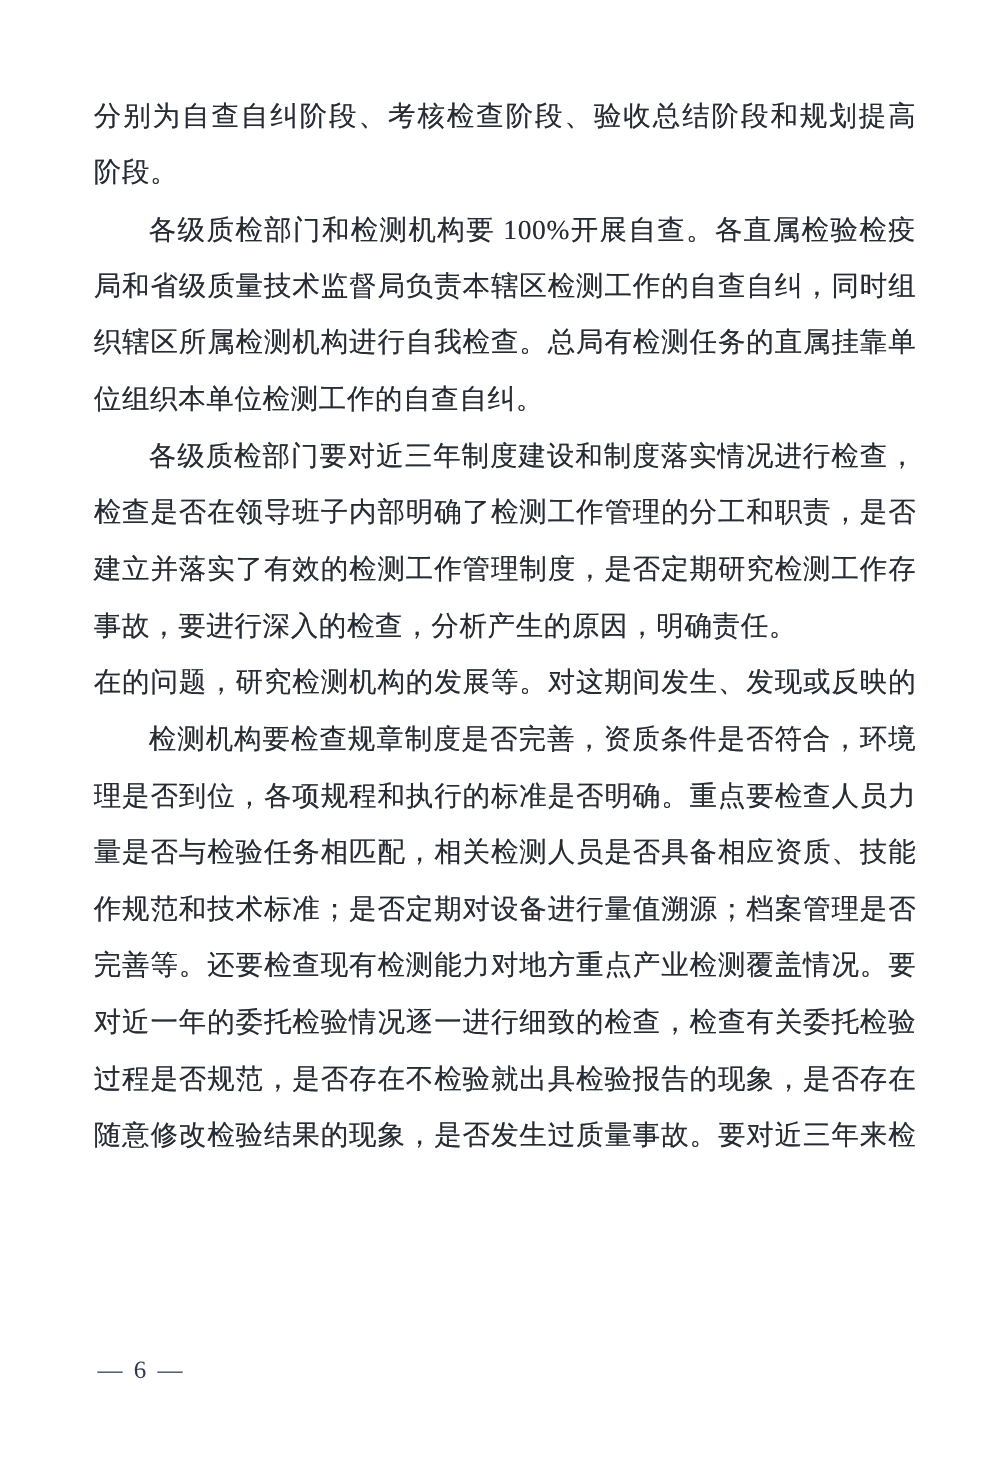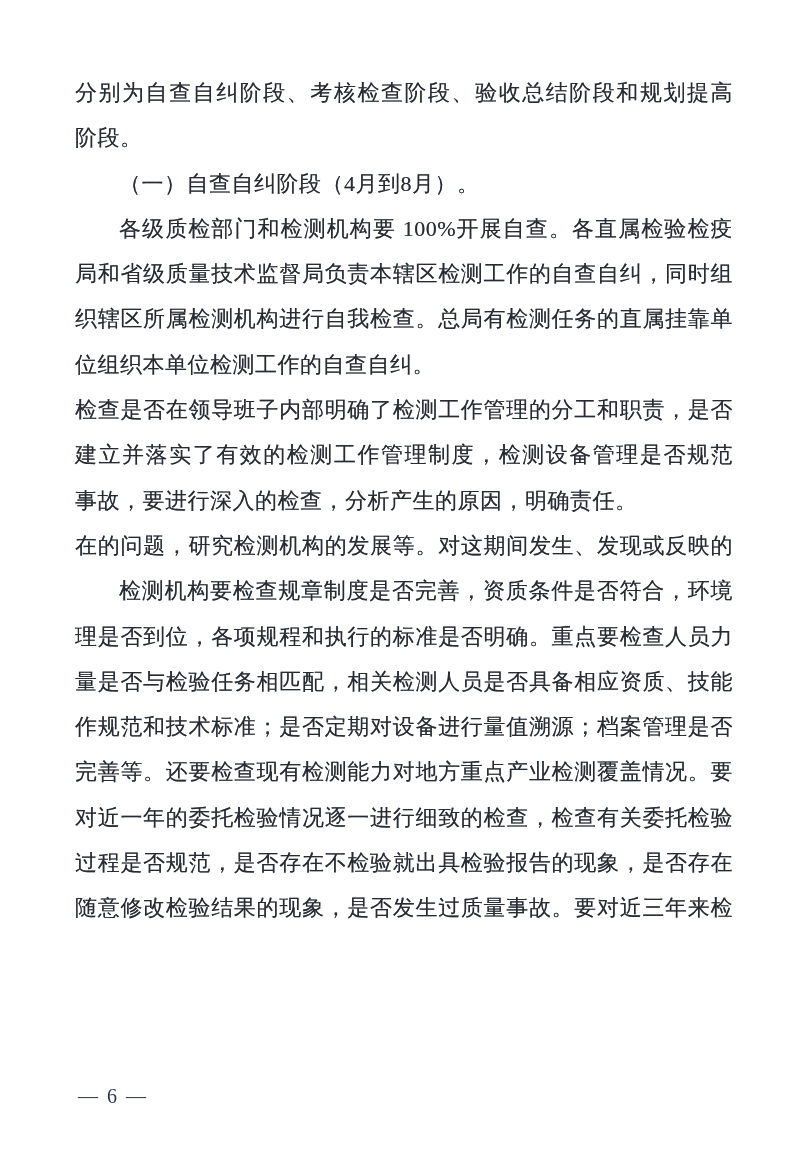--- a/index.html
+++ b/index.html
@@ -59,27 +59,27 @@
     text-align: left;
   }
 </style>
 </head>
 <body>
 
 <div class="page" style="--paper: #ffffff; --ink: #262b34; --footer-ink: #2f3850;">
   <div class="content">
     <div class="line">分别为自查自纠阶段、考核检查阶段、验收总结阶段和规划提高</div>
     <div class="line short">阶段。</div>
-    <div class="line short indent">（一）自查自纠阶段（4月到8月）。</div>
     <div class="line indent">各级质检部门和检测机构要 100%开展自查。各直属检验检疫</div>
     <div class="line">局和省级质量技术监督局负责本辖区检测工作的自查自纠，同时组</div>
     <div class="line">织辖区所属检测机构进行自我检查。总局有检测任务的直属挂靠单</div>
     <div class="line short">位组织本单位检测工作的自查自纠。</div>
+    <div class="line indent">各级质检部门要对近三年制度建设和制度落实情况进行检查，</div>
     <div class="line">检查是否在领导班子内部明确了检测工作管理的分工和职责，是否</div>
-    <div class="line">建立并落实了有效的检测工作管理制度，检测设备管理是否规范</div>
+    <div class="line">建立并落实了有效的检测工作管理制度，是否定期研究检测工作存</div>
     <div class="line short">事故，要进行深入的检查，分析产生的原因，明确责任。</div>
     <div class="line">在的问题，研究检测机构的发展等。对这期间发生、发现或反映的</div>
     <div class="line indent">检测机构要检查规章制度是否完善，资质条件是否符合，环境</div>
     <div class="line">理是否到位，各项规程和执行的标准是否明确。重点要检查人员力</div>
     <div class="line">量是否与检验任务相匹配，相关检测人员是否具备相应资质、技能</div>
     <div class="line">作规范和技术标准；是否定期对设备进行量值溯源；档案管理是否</div>
     <div class="line">完善等。还要检查现有检测能力对地方重点产业检测覆盖情况。要</div>
     <div class="line">对近一年的委托检验情况逐一进行细致的检查，检查有关委托检验</div>
     <div class="line">过程是否规范，是否存在不检验就出具检验报告的现象，是否存在</div>
     <div class="line">随意修改检验结果的现象，是否发生过质量事故。要对近三年来检</div>

